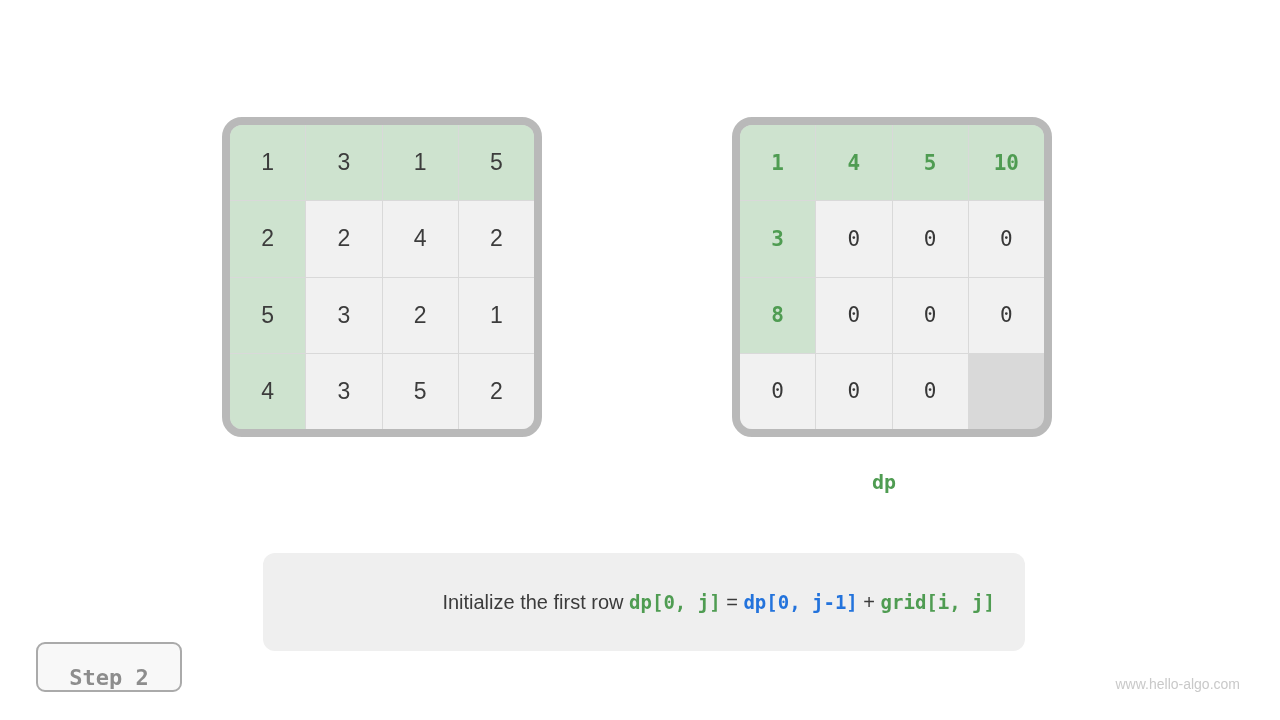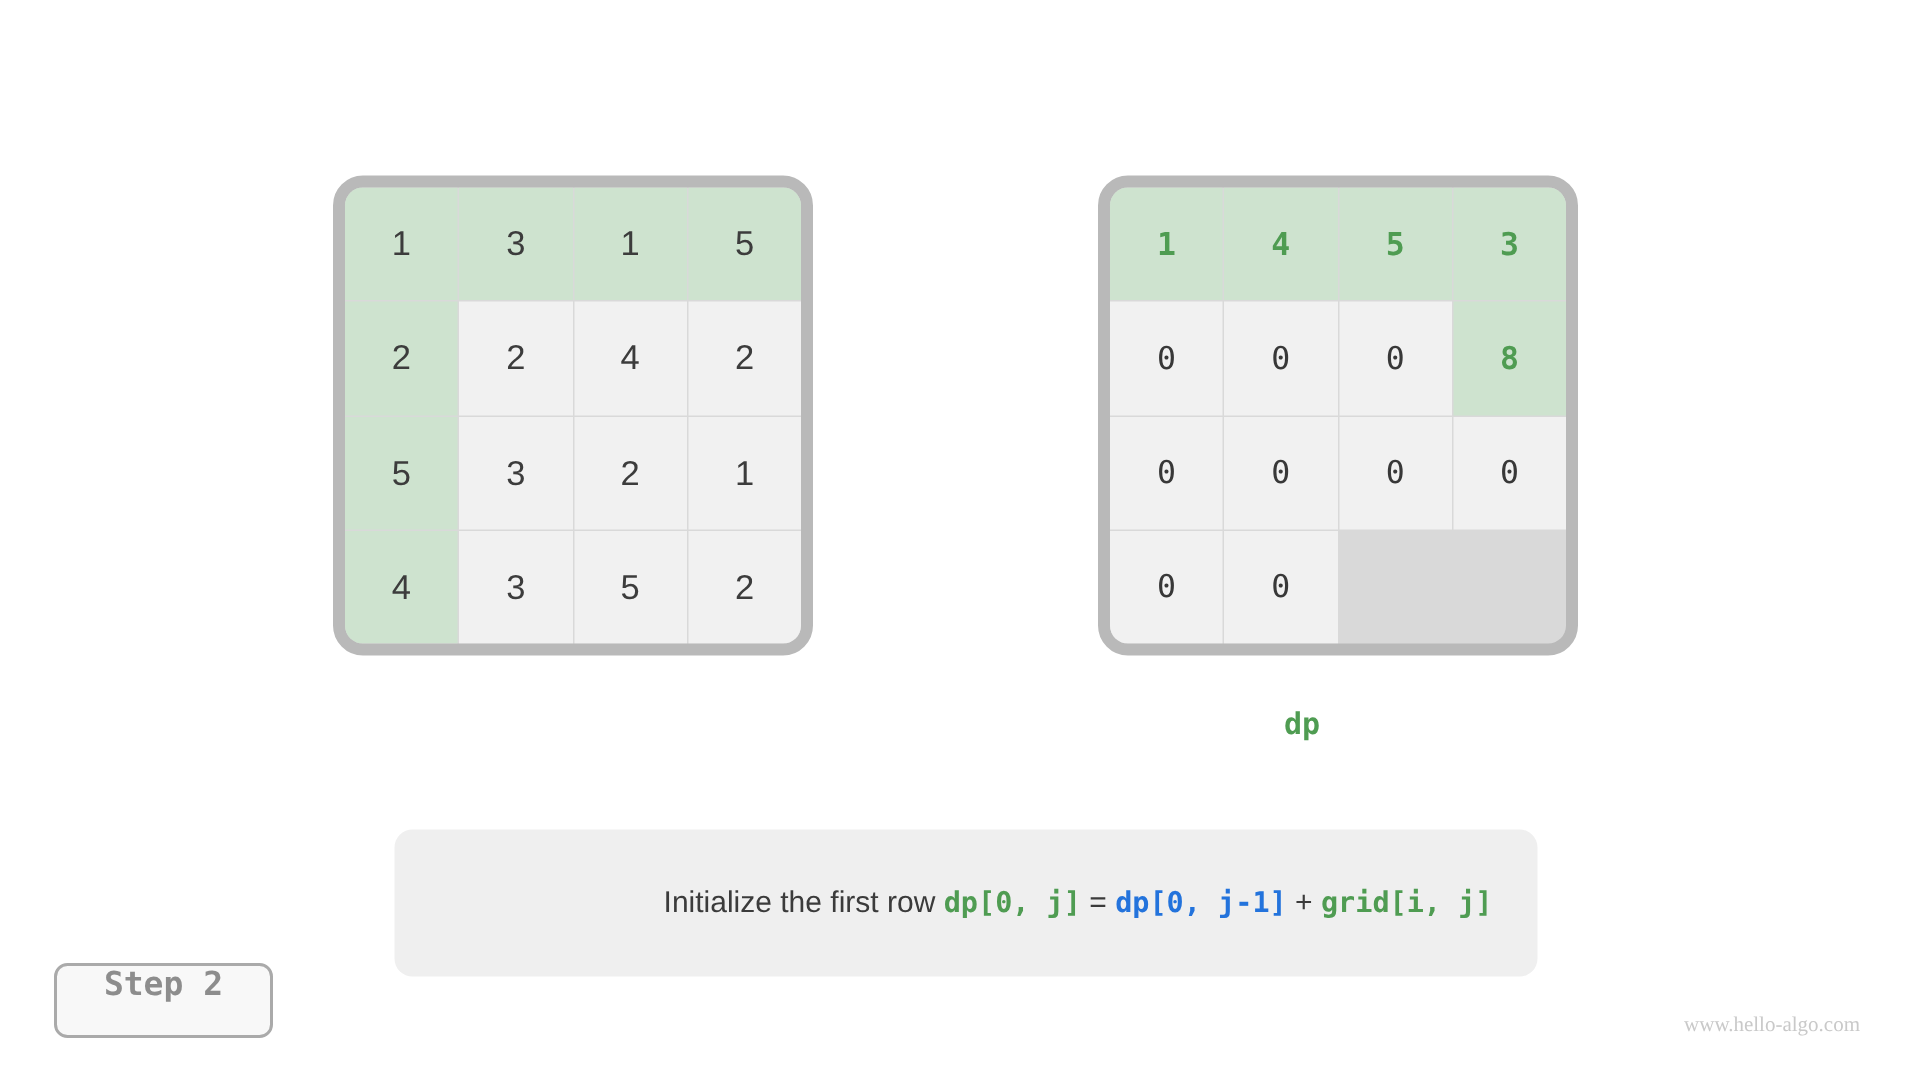--- a/index.html
+++ b/index.html
@@ -105,34 +105,34 @@
     position: absolute;
     left: 36px;
     top: 642px;
     width: 146px;
     height: 50px;
     box-sizing: border-box;
     background: #f8f8f8;
     border: 2px solid #aaaaaa;
     border-radius: 9px;
     display: flex;
-    align-items: flex-start;
+    align-items: flex-end;
     justify-content: center;
     font-family: "DejaVu Sans Mono", monospace;
     font-size: 22px;
     font-weight: bold;
     color: #8d8d8d;
   }
 
   
   .watermark {
     position: absolute;
     right: 40px;
     top: 676px;
-    font-family: Liberation Serif, serif;
+    font-family: Liberation Sans, sans-serif;
     font-size: 14px;
     color: #c9c9c9;
     text-align: right;
   }
 </style>
 </head>
 <body>
 
 <div class="canvas">
 
@@ -155,36 +155,37 @@
         <div class="cell bg-gray t-sans-dark">5</div>
         <div class="cell bg-gray t-sans-dark">2</div>
       </div>
   </div>
 
   <div class="dtable" style="left:732px; top:117px;">
     <div class="tgrid">
         <div class="cell bg-green t-mono-green">1</div>
         <div class="cell bg-green t-mono-green">4</div>
         <div class="cell bg-green t-mono-green">5</div>
+        <div class="cell bg-green t-mono-green">10</div>
         <div class="cell bg-green t-mono-green">3</div>
         <div class="cell bg-gray t-mono-dark">0</div>
         <div class="cell bg-gray t-mono-dark">0</div>
         <div class="cell bg-gray t-mono-dark">0</div>
         <div class="cell bg-green t-mono-green">8</div>
         <div class="cell bg-gray t-mono-dark">0</div>
         <div class="cell bg-gray t-mono-dark">0</div>
         <div class="cell bg-gray t-mono-dark">0</div>
         <div class="cell bg-gray t-mono-dark">0</div>
         <div class="cell bg-gray t-mono-dark">0</div>
         <div class="cell bg-gray t-mono-dark">0</div>
       </div>
   </div>
 
 
-  <div class="tbl-label" style="left:708px;">dp</div>
+  <div class="tbl-label" style="left:724px;">dp</div>
 
   <div class="caption" id="caption-box">
       <div class="cap-line"><span class="seg-plain">Initialize the first row </span><span class="seg-green">dp[0, j]</span><span class="seg-plain"> = </span><span class="seg-blue">dp[0, j-1]</span><span class="seg-plain"> + </span><span class="seg-green">grid[i, j]</span></div>
     </div>
 
   <div class="step-badge">
     <span>Step 2</span>
   </div>
 
   <div class="watermark">www.hello-algo.com</div>

